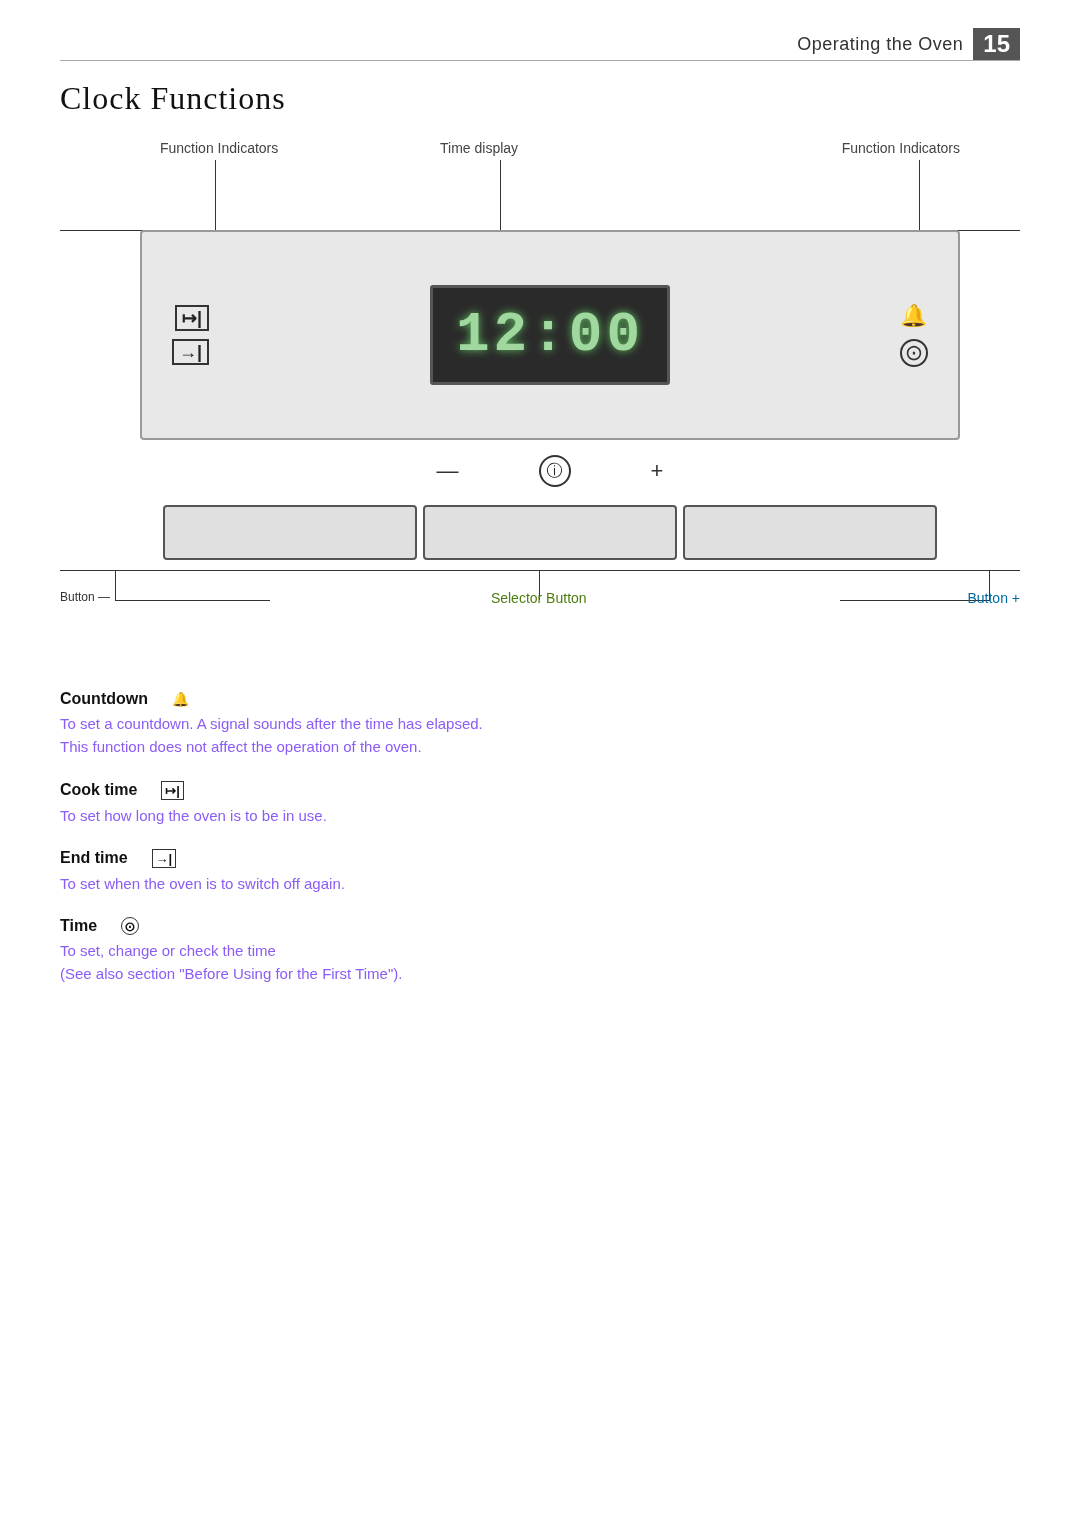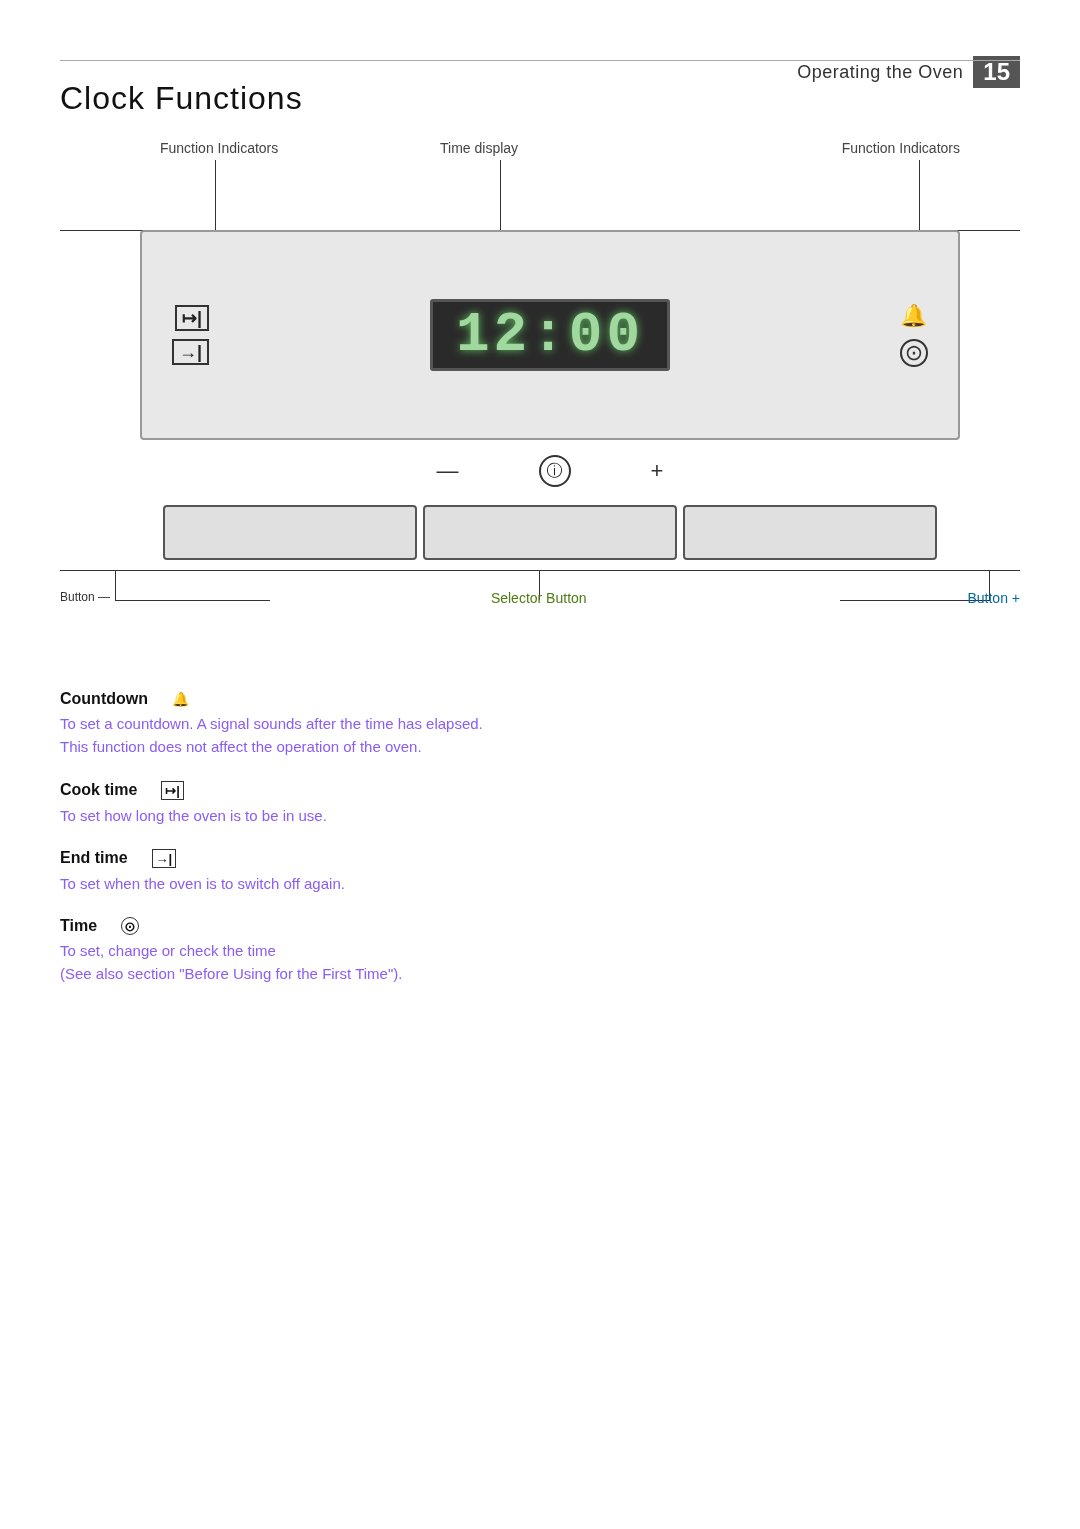--- a/index.html
+++ b/index.html
@@ -15,21 +15,20 @@
     }
 
     
     .header-bar {
       position: absolute;
       top: 28px;
       right: 60px;
       display: flex;
       align-items: center;
       gap: 0;
-      margin-top: 28px;
     }
     .header-title {
       font-size: 18px;
       color: #333;
       letter-spacing: 0.5px;
     }
     .header-page {
       background: #555;
       color: #fff;
       font-size: 24px;
@@ -48,20 +47,21 @@
 
     
     .page-title {
       position: absolute;
       top: 80px;
       left: 60px;
       font-size: 32px;
       font-weight: 300;
       letter-spacing: 1px;
       color: #111;
+      font-family: Liberation Serif, serif;
     }
 
     
     .diagram-area {
       position: absolute;
       top: 140px;
       left: 60px;
       right: 60px;
       height: 530px;
     }
@@ -170,21 +170,21 @@
       font-size: 18px;
       font-weight: bold;
       border: 2px solid #333;
       padding: 2px 5px;
       line-height: 1;
     }
 
     
     .digital-display {
       width: 240px;
-      height: 72px;
+      height: 100px;
       background: #2a2a2a;
       border: 3px solid #555;
       border-radius: 3px;
       display: flex;
       align-items: center;
       justify-content: center;
       position: relative;
     }
     .digital-time {
       font-size: 56px;

